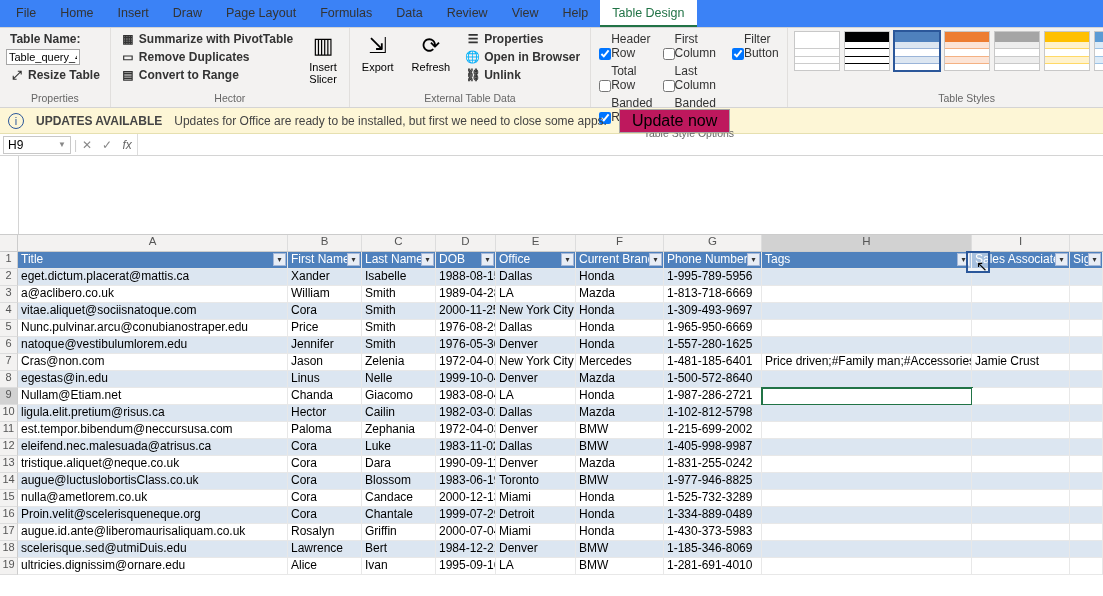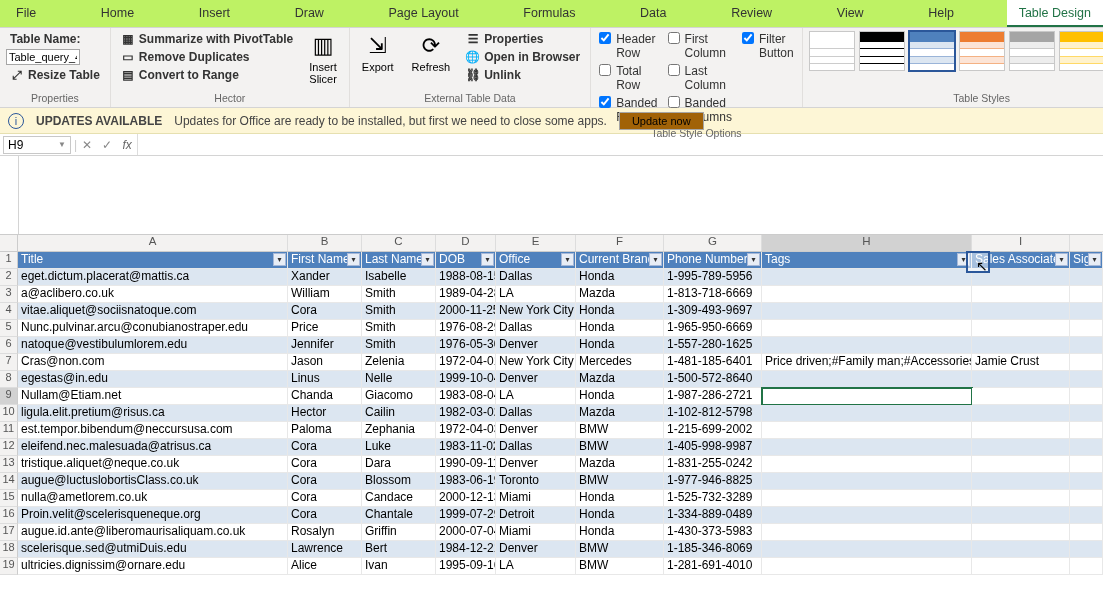--- a/index.html
+++ b/index.html
@@ -1,45 +1,45 @@
 <!DOCTYPE html>
 <html><head>
 <meta charset="utf-8">
 <style>
 * { margin: 0; padding: 0; box-sizing: border-box; font-family: "Segoe UI", Arial, sans-serif; }
 body { background: #fff; font-size: 12px; overflow: hidden; width: 1103px; height: 596px; }
 
 
-.ribbon-tabs { display: flex; background: #bef264; border-bottom: 1px solid #d4d4d4; height: 28px; align-items: stretch; padding-left: 4px; justify-content: space-between; }
+.ribbon-tabs { display: flex; background: #3b82f6; border-bottom: 1px solid #d4d4d4; height: 28px; align-items: stretch; padding-left: 4px; }
 .ribbon-tab { padding: 6px 12px; cursor: pointer; font-size: 12.5px; color: #333; }
 .ribbon-tab.active { color: #217346; border-bottom: 2px solid #217346; background: #fff; }
 .ribbon-tab.context { color: #217346; font-weight: 500; }
 
 
 .ribbon { display: flex; background: #f3f2f1; border-bottom: 1px solid #d4d4d4; height: 80px; }
 .ribbon-group { display: flex; flex-direction: column; padding: 3px 6px 0 6px; border-right: 1px solid #e1dfdd; }
 .ribbon-group-body { display: flex; gap: 6px; flex: 1; align-items: flex-start; }
 .ribbon-group-label { text-align: center; font-size: 10.5px; color: #666; padding: 2px 0 3px 0; }
 .rcol { display: flex; flex-direction: column; gap: 2px; }
 .ritem { display: flex; align-items: center; gap: 4px; padding: 1px 4px; font-size: 12px; color: #333; white-space: nowrap; cursor: pointer; font-weight: bold; }
 .big-btn { display: flex; flex-direction: column; align-items: center; justify-content: center; padding: 2px 6px; font-size: 11px; cursor: pointer; }
 .big-btn .ico { font-size: 22px; margin-bottom: 2px; }
 .input-sm { width: 74px; font-size: 11px; padding: 1px 2px; border: 1px solid #a6a6a6; background: #fff; }
-.chk { display: flex; align-items: flex-start; gap: 5px; font-size: 12px; color: #333; padding: 1px 2px; }
+.chk { display: flex; align-items: flex-end; font-size: 12px; color: #333; padding: 1px 2px; }
 .chk input { width: 12px; height: 12px; }
 .style-swatches { display: flex; gap: 4px; align-items: center; }
 .swatch { width: 46px; height: 40px; border: 1px solid #c8c8c8; cursor: pointer; background: #fff; display: flex; flex-direction: column; }
 .swatch.sel { outline: 2px solid #2b579a; outline-offset: -1px; }
 .sw-row { flex:1; border-bottom: 1px solid #ccc; }
 .sw-hdr { height: 10px; }
 
 
 .notify { display: flex; align-items: center; gap: 12px; background: #fdf6d6; border-bottom: 1px solid #e6e0b0; padding: 4px 8px; height: 26px; }
 .notify .ico { width: 16px; height: 16px; border-radius: 50%; border: 1px solid #2b579a; color: #2b579a; text-align: center; font-size: 11px; line-height: 14px; }
-.notify .btn { background: #a16207; border: 1px solid #a6a6a6; padding: 2px 12px; font-size: 11px; cursor: pointer; text-align: center; }
+.notify .btn { background: #be185d; border: 1px solid #a6a6a6; padding: 2px 12px; font-size: 16px; cursor: pointer; text-align: center; }
 
 
 .fbar { display: flex; align-items: center; height: 22px; border-bottom: 1px solid #d4d4d4; }
 .namebox { width: 68px; border: 1px solid #c8c8c8; margin: 0 3px; font-size: 12px; padding: 1px 4px; display: flex; justify-content: space-between; align-items: center; }
 .fb-ico { width: 20px; text-align: center; color: #888; font-size: 12px; cursor: pointer; }
 .fx { font-style: italic; color: #666; }
 
 
 .blank-cells { height: 78px; border-left: 1px solid #d4d4d4; margin-left: 18px; background: #fff; }
 

